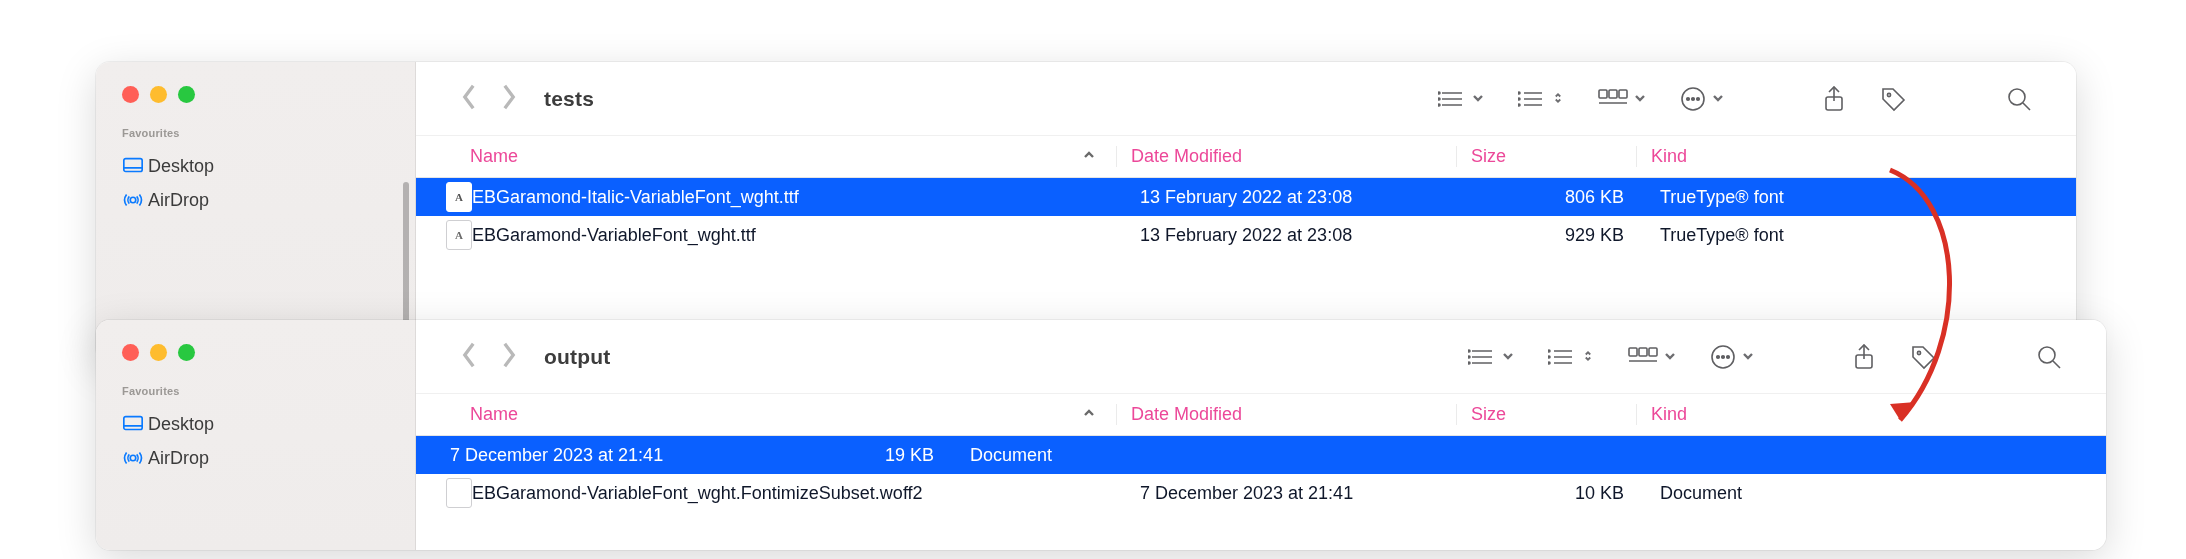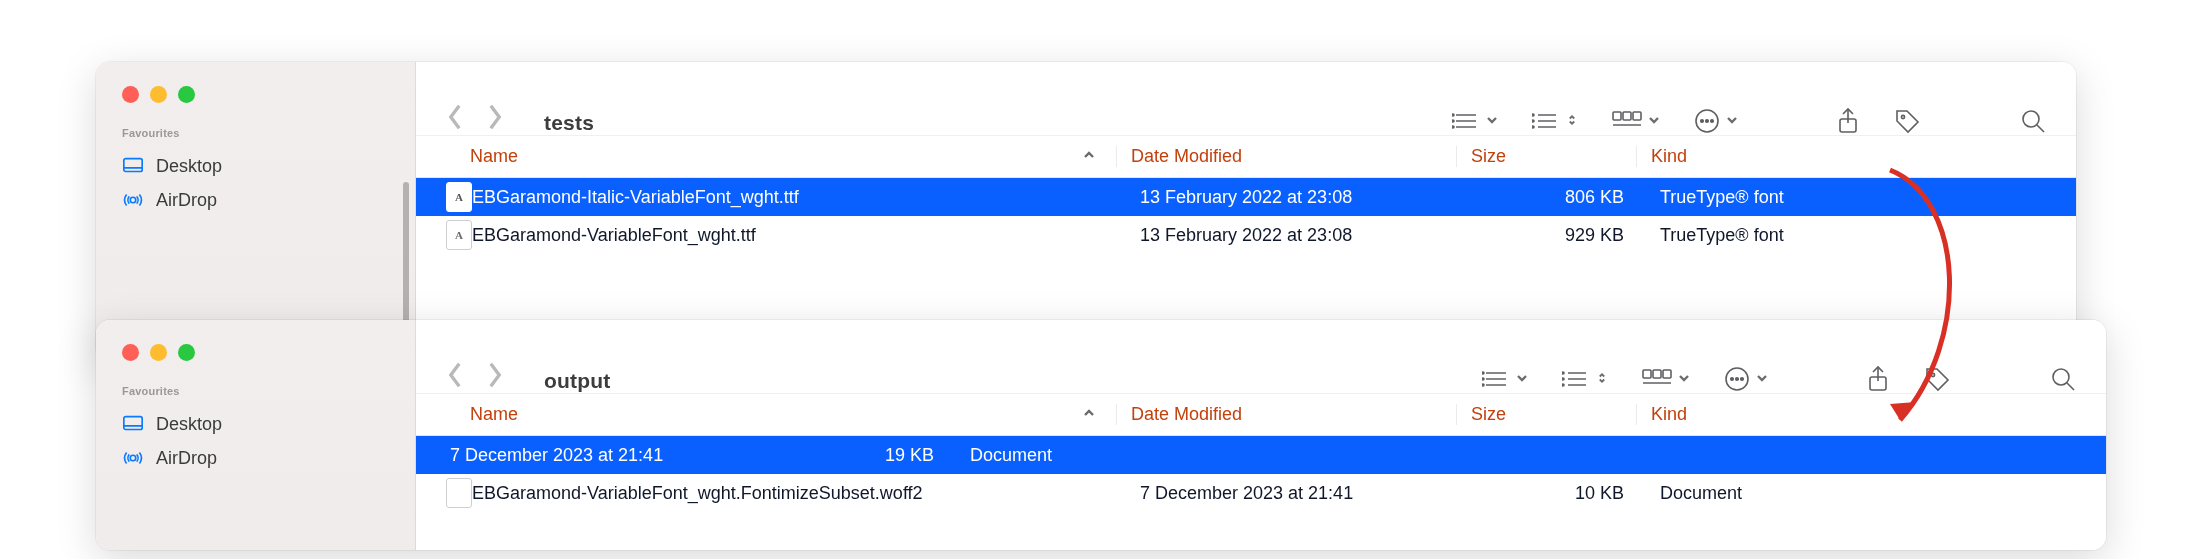--- a/index.html
+++ b/index.html
@@ -20,39 +20,39 @@
       border-right: 1px solid rgba(0,0,0,0.08);
       padding: 20px 0 0 20px;
       position: relative;
     }
     .traffic { display: flex; gap: 11px; padding: 4px 6px 22px 6px; }
     .dot { width: 17px; height: 17px; border-radius: 50%; }
     .red { background: #ff5f57; }
     .yellow { background: #febc2e; }
     .green { background: #28c840; }
     .sb-heading { color: #9b9895; font-size: 11px; font-weight: 600; letter-spacing: 0.2px; padding: 2px 0 10px 6px; }
-    .sb-item { display: flex; align-items: center; gap: 12px; padding: 6px 6px; border-radius: 8px; font-size: 18px; color: #3b3b3b; }
+    .sb-item { display: flex; align-items: center; gap: 4px; padding: 6px 6px; border-radius: 8px; font-size: 18px; color: #3b3b3b; }
     .sb-icon { width: 22px; height: 22px; display: inline-flex; align-items: center; justify-content: center; }
     .sb-icon svg { width: 22px; height: 22px; stroke: #0a7aff; fill: none; stroke-width: 1.8; }
     .scrollhint { position: absolute; right: 6px; top: 120px; width: 6px; height: 160px; background: rgba(0,0,0,0.25); border-radius: 3px; }
 
     .main { flex: 1; background: #fff; display: flex; flex-direction: column; }
 
-    .toolbar { display: flex; align-items: flex-end; height: 74px; padding: 0 30px; gap: 22px; border-bottom: 1px solid rgba(0,0,0,0.06); }
+    .toolbar { display: flex; align-items: center; height: 74px; padding: 0 44px; gap: 8px; border-bottom: 1px solid rgba(0,0,0,0.06); }
     .nav-arrows { display: flex; align-items: center; gap: 22px; color: #b9b9b9; }
     .nav-arrows svg { width: 18px; height: 28px; stroke: currentColor; fill: none; stroke-width: 2.4; }
     .folder-title { font-size: 21px; font-weight: 600; color: #3d3d3d; margin-left: 18px; letter-spacing: 0.2px; }
     .spacer { flex: 1; }
     .tb-group { display: flex; align-items: center; gap: 34px; color: #6d6d70; }
     .tb-btn { display: inline-flex; align-items: center; gap: 6px; }
     .tb-btn svg { stroke: #5f5f62; fill: none; stroke-width: 1.6; }
     .chev svg { width: 12px; height: 12px; stroke: #6d6d70; stroke-width: 2.4; fill:none; }
     .sep { width: 30px; }
 
-    .columns { display: flex; align-items: center; height: 42px; border-bottom: 1px solid rgba(0,0,0,0.1); font-size: 18px; color: #c2410c; }
+    .columns { display: flex; align-items: center; height: 42px; border-bottom: 1px solid rgba(0,0,0,0.1); font-size: 18px; color: #ec4899; }
     .col-name { width: 700px; padding-left: 54px; display: flex; align-items: center;}
     .col-name .sortcaret { margin-left: auto; margin-right: 20px; }
     .sortcaret svg { width: 14px; height: 14px; stroke: #6a6a6a; stroke-width: 2.4; fill: none; }
     .col-date { width: 340px; padding-left: 14px; border-left: 1px solid rgba(0,0,0,0.08);}
     .col-size { width: 180px; padding-left: 14px; border-left: 1px solid rgba(0,0,0,0.08);}
     .col-kind { flex:1; padding-left: 14px; border-left: 1px solid rgba(0,0,0,0.08);}
 
     .row { display: flex; align-items: center; height: 38px; font-size: 18px; color: #0f172a; padding-left: 20px; }
     .row.selected { background: #0a60ff; color: #fff; }
     .file-icon { width: 26px; height: 30px; background: #fff; border: 1px solid #cfcfd2; border-radius: 3px; position: relative; display: inline-flex; align-items:center; justify-content:center; font-size: 10px; color:#6a6a6a; font-weight:700; }

